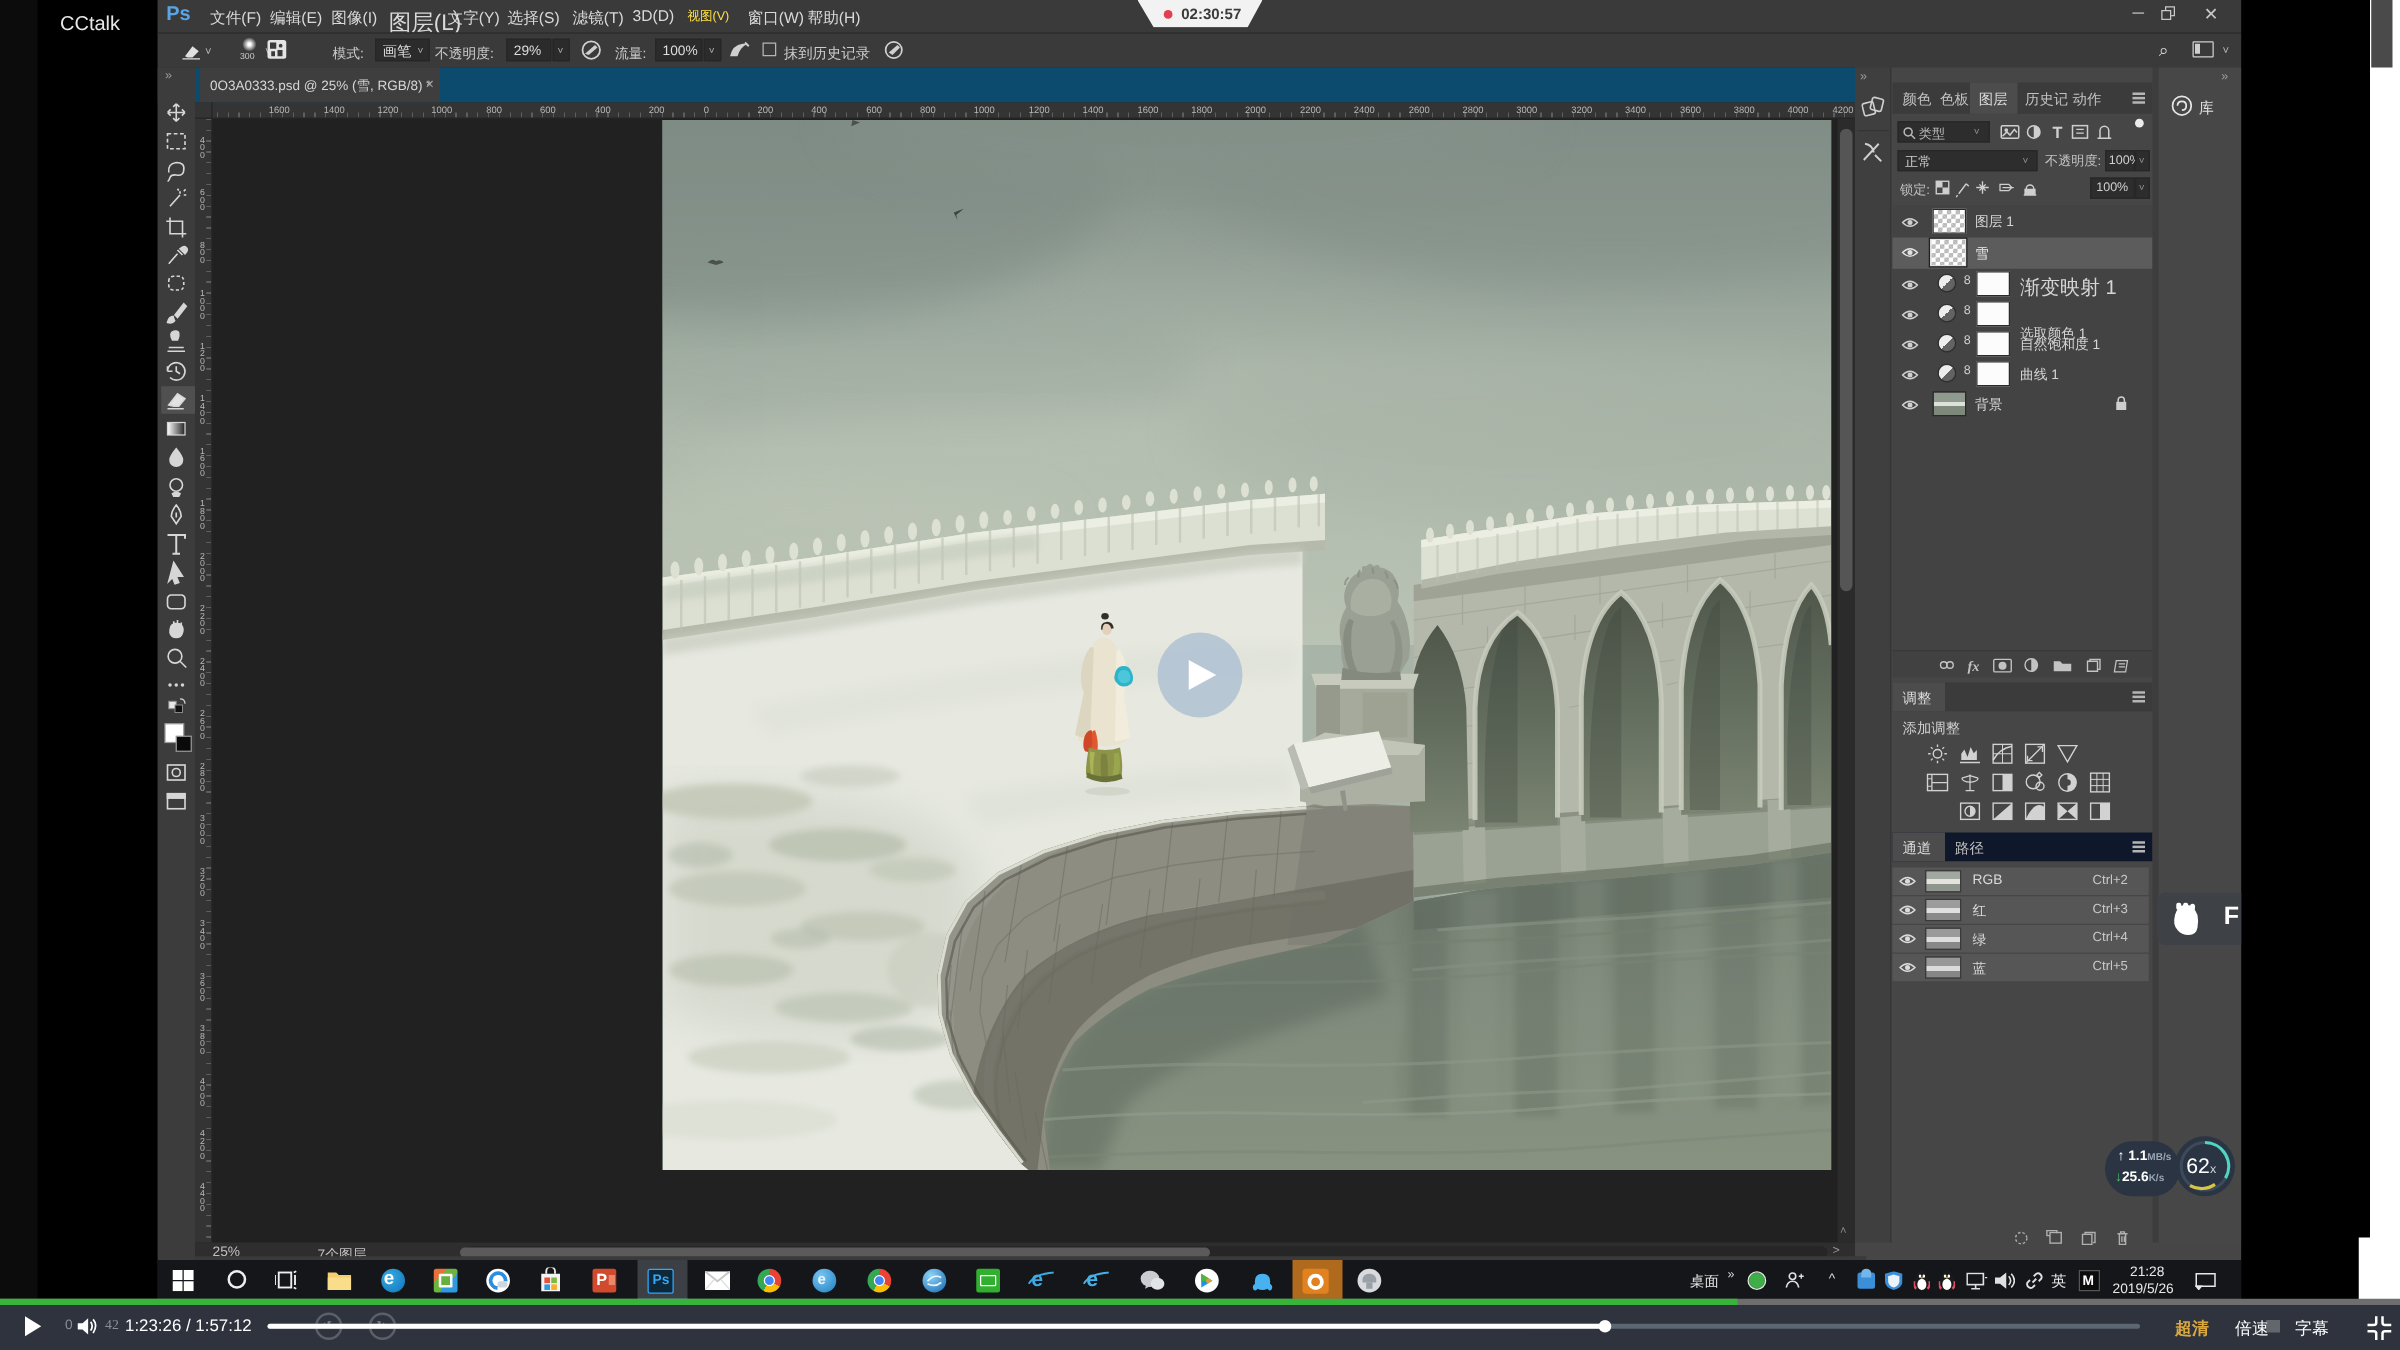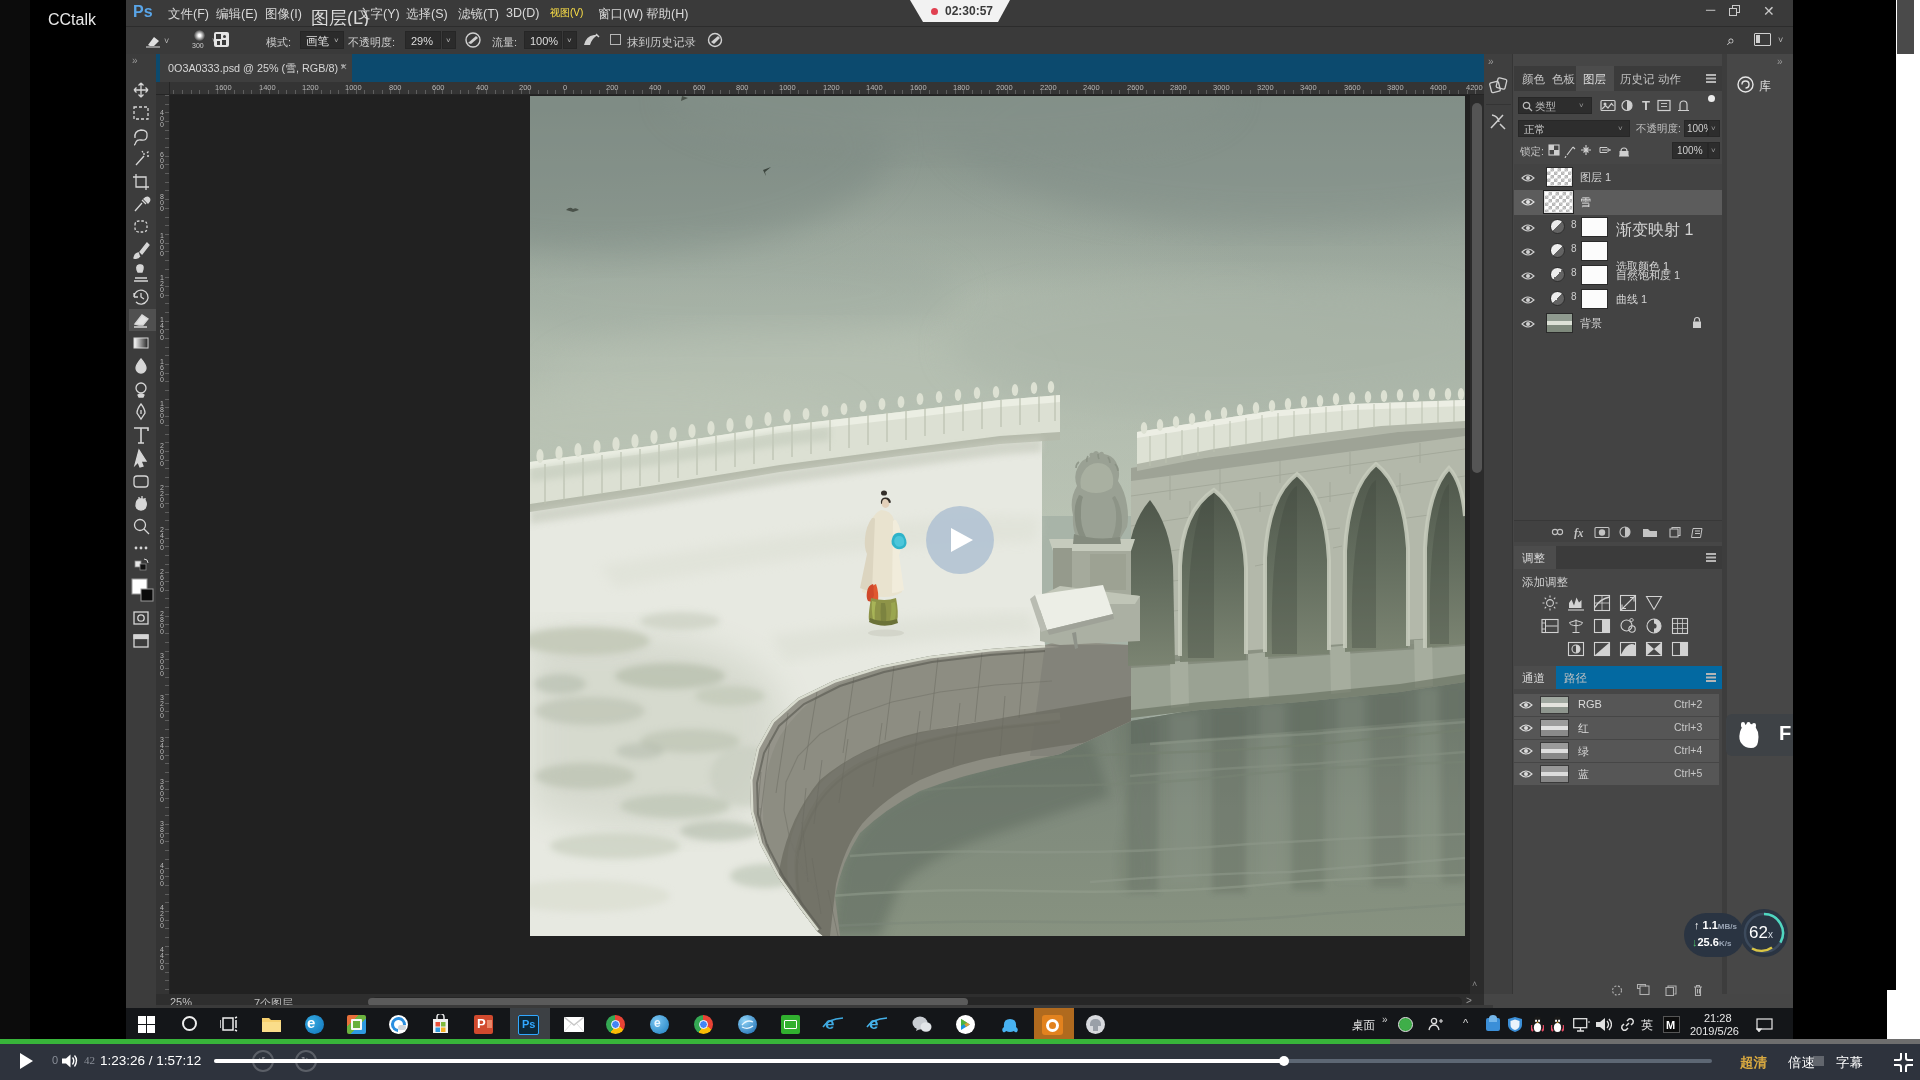--- a/index.html
+++ b/index.html
@@ -838,21 +838,21 @@
           <g transform="translate(116,55)">
               <rect x="-7.5" y="-6.5" width="15" height="13"></rect>
               <path d="M-7.5,-6.5 L0,0 L-7.5,6.5 Z M7.5,-6.5 L0,0 L7.5,6.5 Z" fill="#d2d2d2" stroke="none"></path>
             </g>
           <g transform="translate(142,55)">
               <rect x="-7.5" y="-6.5" width="15" height="13"></rect>
               <rect x="0" y="-6.5" width="7.5" height="13" fill="#d2d2d2" stroke="none"></rect>
             </g>
         </svg>
 
-        <div class="abs" style="left:0;top:612px;width:208px;height:23px;background:#0369a1;">
+        <div class="abs" style="left:0;top:612px;width:208px;height:23px;background:#0f172a;">
           <div class="abs" style="left:0;top:0;width:42px;height:23px;background:#4c4c4c;">
               <span class="t" style="left:8px;top:5px;color:#dcdcdc;font-size:11.5px;">通道</span>
             </div>
           <span class="t" style="left:50px;top:5px;color:#c2c2c2;font-size:11.5px;">路径</span>
           <div class="abs" style="left:192px;top:7px;width:10px;height:2px;background:#b5b5b5;box-shadow:0 3.5px 0 #b5b5b5,0 7px 0 #b5b5b5;"></div>
         </div>
         <div class="abs" style="left:0;top:640px;width:205px;height:22px;background:#565656;">
           <svg class="abs" style="left:5px;top:6px;" width="14" height="10" viewBox="0 0 14 10">
               <path d="M1,5 Q7,-1 13,5 Q7,11 1,5 Z" fill="none" stroke="#dadada" stroke-width="1.1"></path>
               <circle cx="7" cy="5" r="2" fill="#dadada"></circle>

